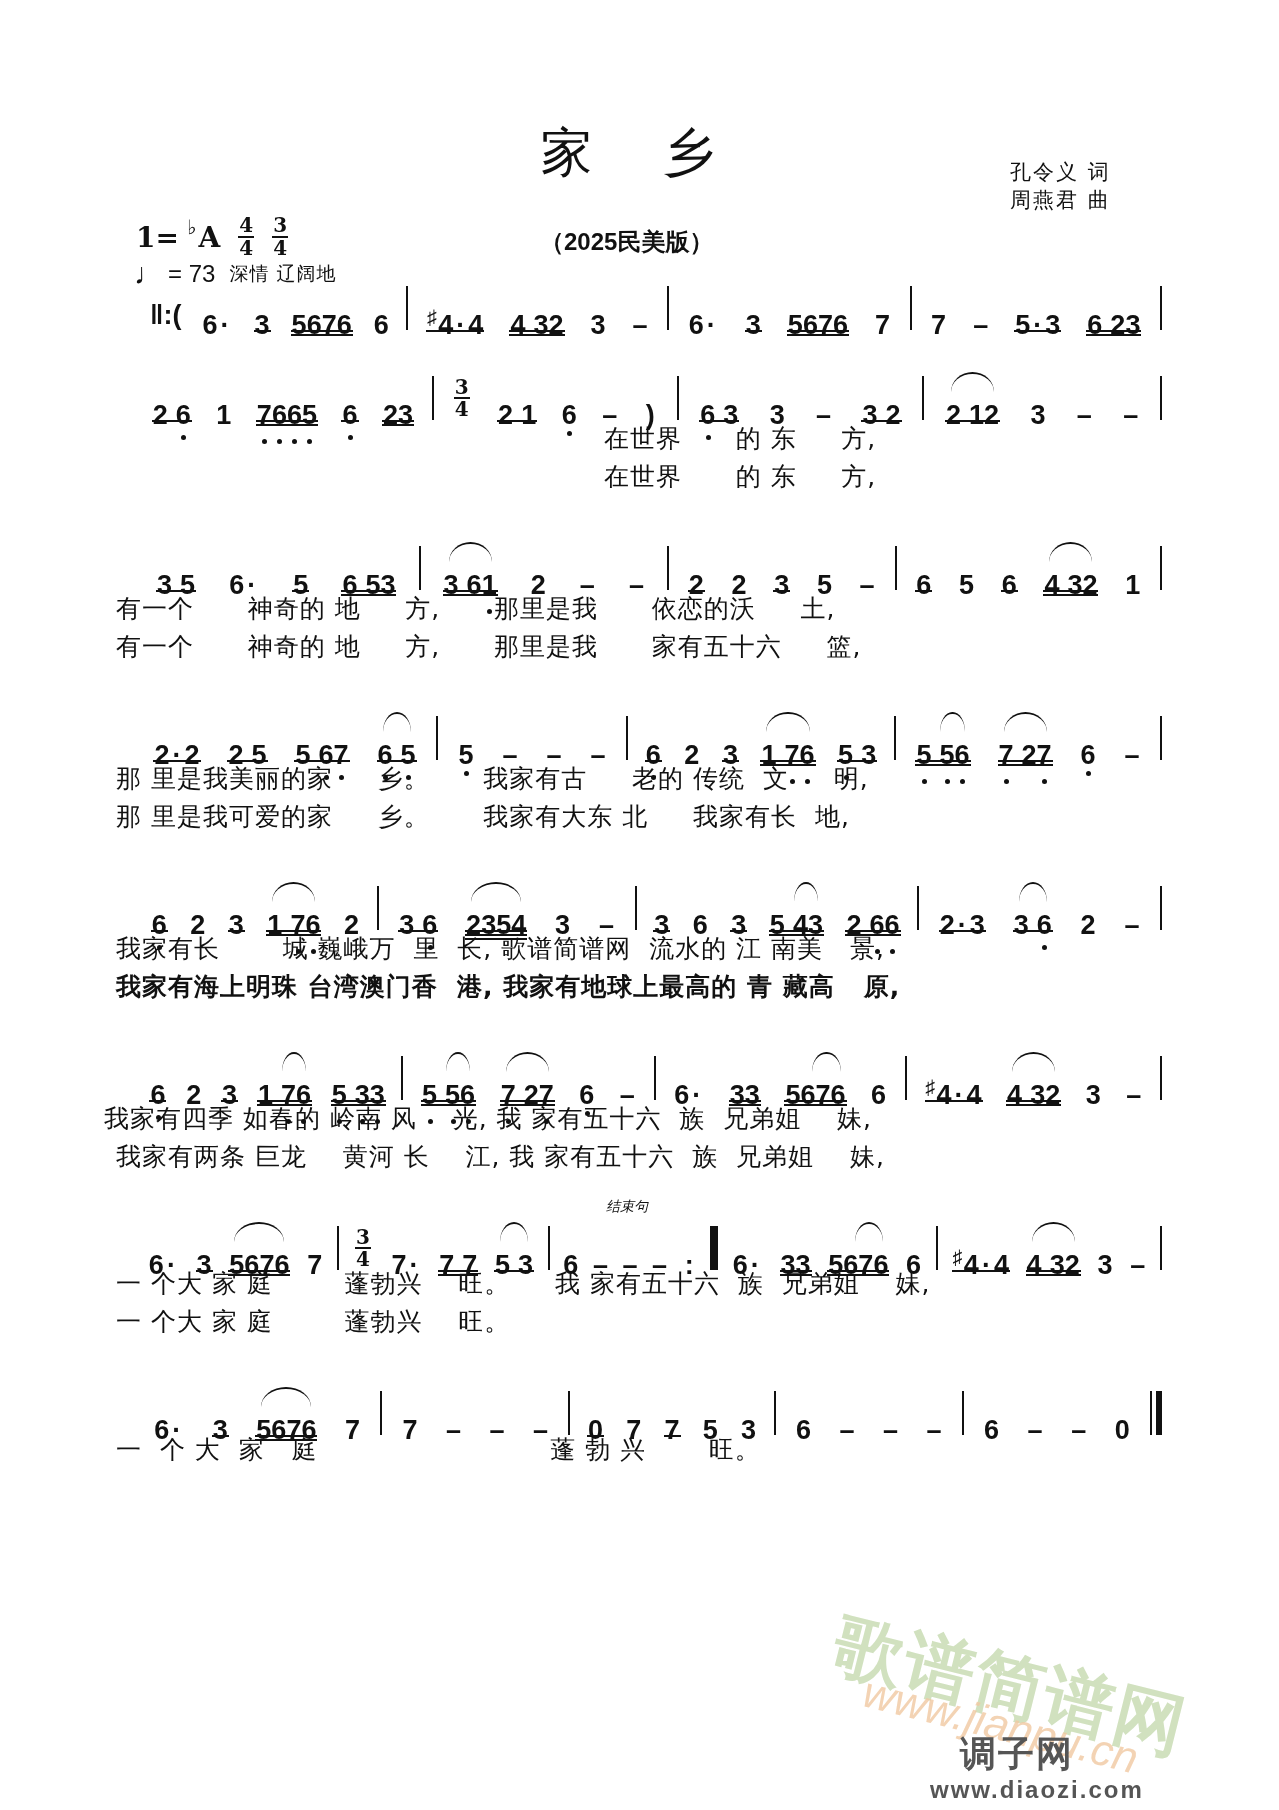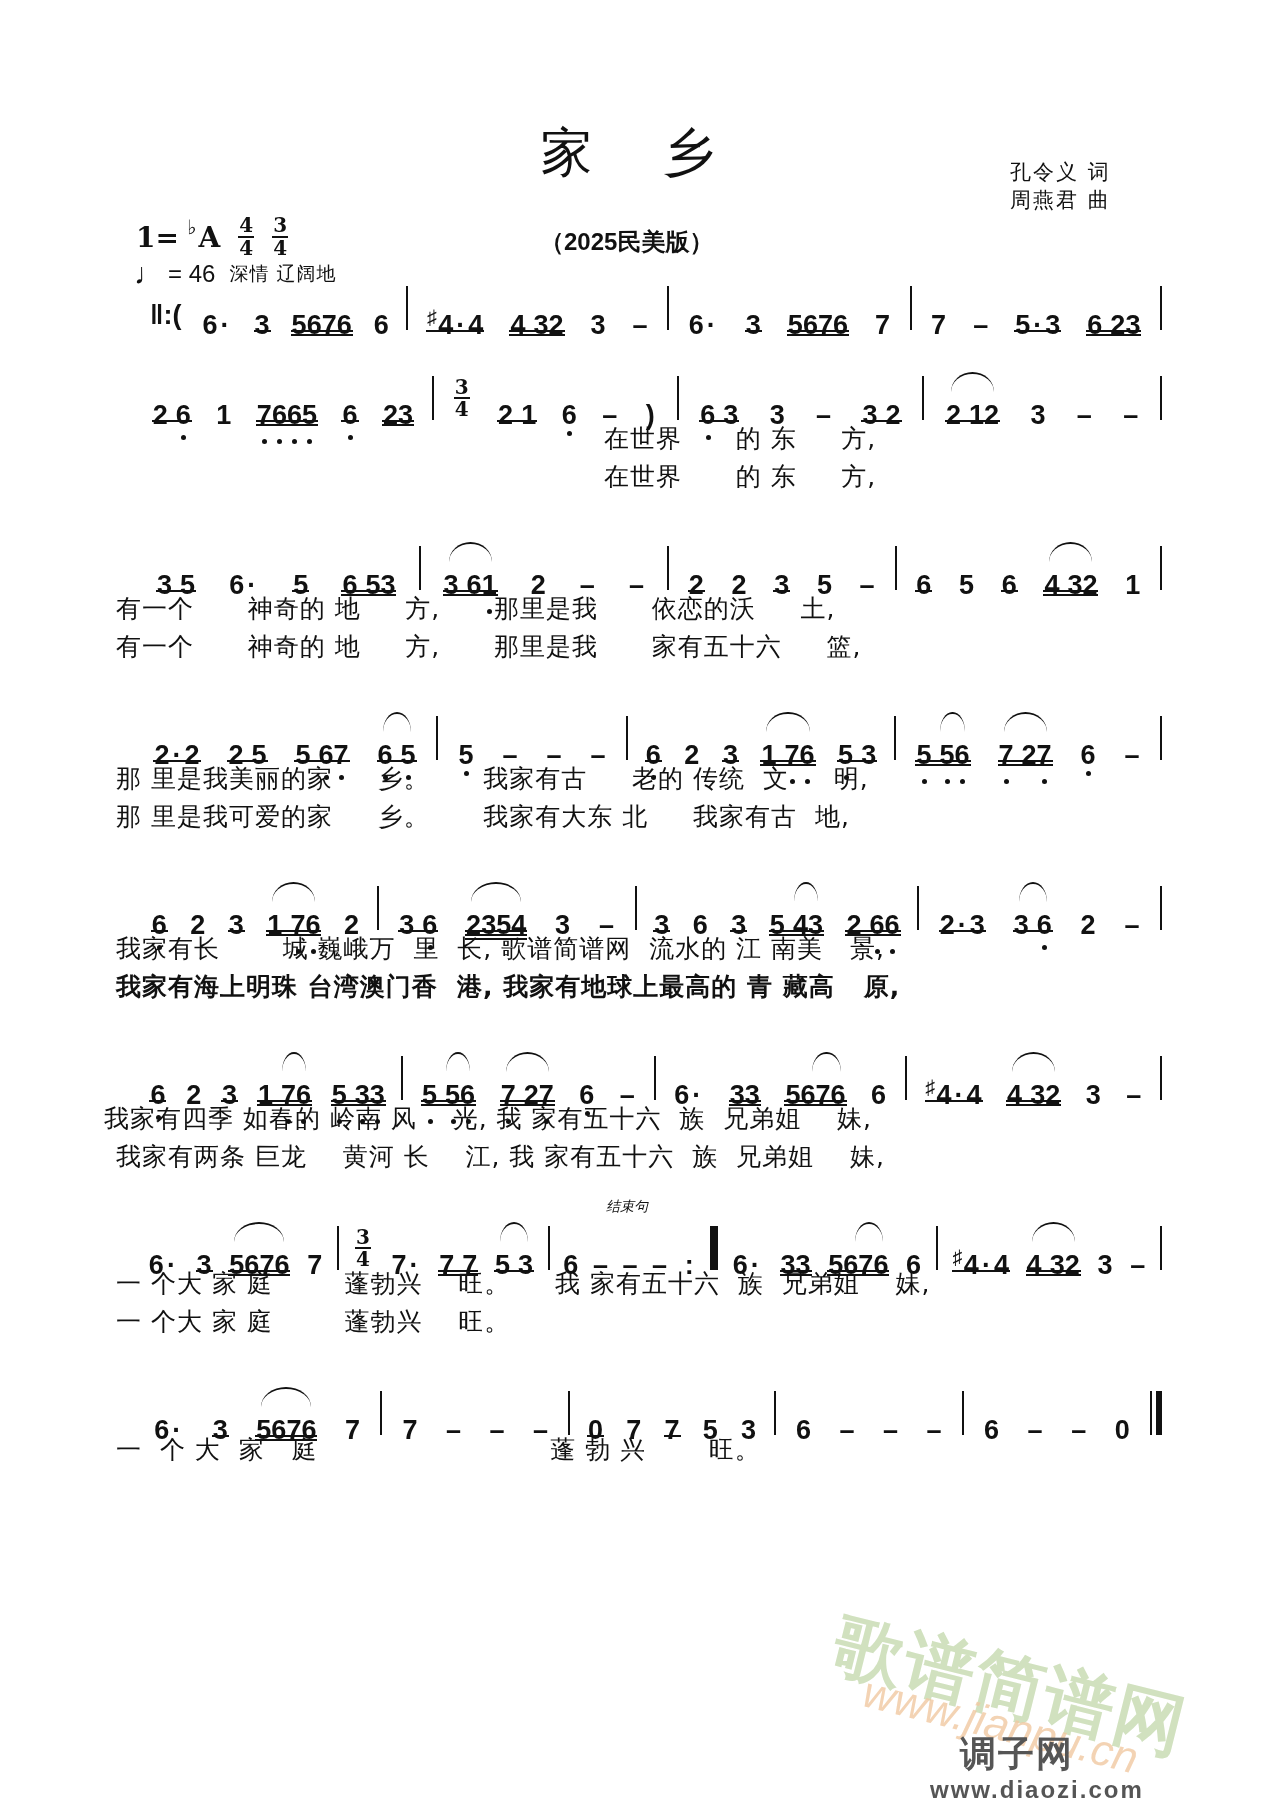--- a/index.html
+++ b/index.html
@@ -56,21 +56,21 @@
       <span>4</span>
   </span>
   <span class="frac">
     <span>3</span>
       <span class="bar"></span>
       <span>4</span>
   </span>
 </div>
 <div class="abs tempo">
   <span class="note">♩</span>
-  <span>= 46</span>
+  <span>= 73</span>
   <span class="expr">深情  辽阔地</span>
 </div>
 
 <div id="score">
     <div class="row" style="top: 280px;">
       <div class="meas">
         <span class="rep">‖:(</span>
         <span class="tk">
           <span class="g">
             <span class="n">6</span>
@@ -1172,21 +1172,21 @@
   </div>
 
 <div class="mark" style="left:606px;top:1198px">结束句</div>
 
 <div id="lyrics">
     <div class="lyr" style="top: 422px; left: 604px;">在世界      的 东     方,</div>
     <div class="lyr" style="top: 460px; left: 604px;">在世界      的 东     方,</div>
     <div class="lyr" style="top: 592px; left: 116px;">有一个      神奇的 地     方,      那里是我      依恋的沃     土,</div>
     <div class="lyr" style="top: 630px; left: 116px;">有一个      神奇的 地     方,      那里是我      家有五十六     篮,</div>
     <div class="lyr" style="top: 762px; left: 116px;">那 里是我美丽的家     乡。      我家有古     老的 传统  文     明,</div>
-    <div class="lyr" style="top: 800px; left: 116px;">那 里是我可爱的家     乡。      我家有大东 北     我家有古  地,</div>
+    <div class="lyr" style="top: 800px; left: 116px;">那 里是我可爱的家     乡。      我家有大东 北     我家有长  地,</div>
     <div class="lyr" style="top: 932px; left: 116px;">我家有长       城 巍峨万  里  长, 歌谱简谱网  流水的 江 南美   景,</div>
     <div class="lyr" style="top: 970px; left: 116px; font-weight: bold;">我家有海上明珠 台湾澳门香  港, 我家有地球上最高的 青 藏高   原,</div>
     <div class="lyr" style="top: 1102px; left: 104px;">我家有四季 如春的 岭南 风    光, 我 家有五十六  族  兄弟姐    妹,</div>
     <div class="lyr" style="top: 1140px; left: 116px;">我家有两条 巨龙    黄河 长    江, 我 家有五十六  族  兄弟姐    妹,</div>
     <div class="lyr" style="top: 1267px; left: 116px;">一 个大 家 庭        蓬勃兴    旺。     我 家有五十六  族  兄弟姐    妹,</div>
     <div class="lyr" style="top: 1305px; left: 116px;">一 个大 家 庭        蓬勃兴    旺。</div>
     <div class="lyr" style="top: 1433px; left: 116px;">一  个 大  家   庭                          蓬 勃 兴       旺。</div>
   </div>
 
 <div class="wm1">歌谱简谱网</div>

